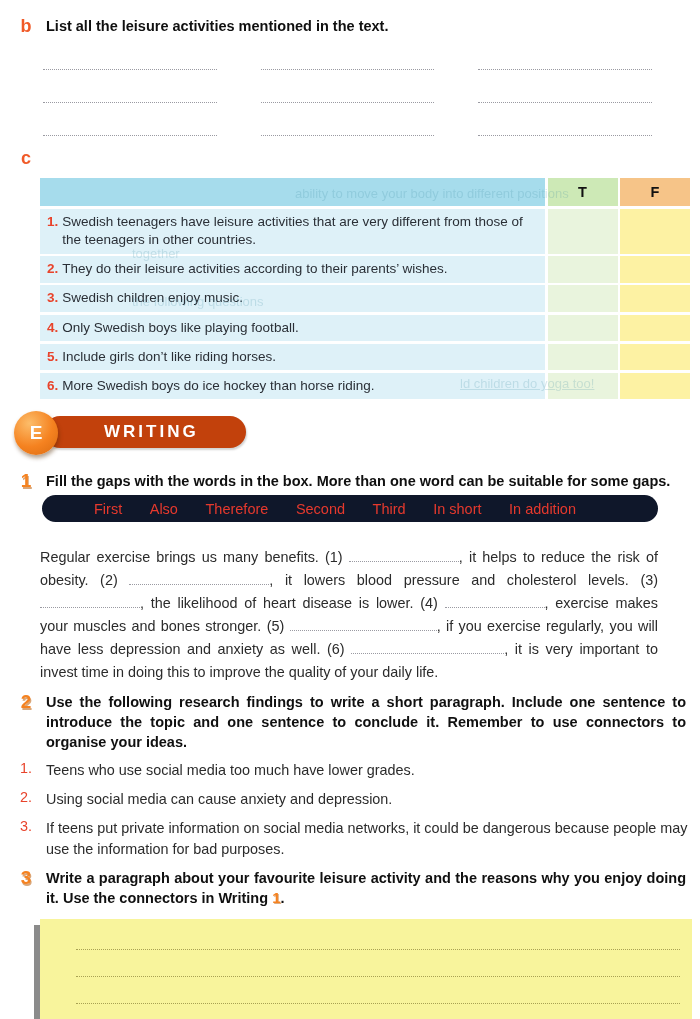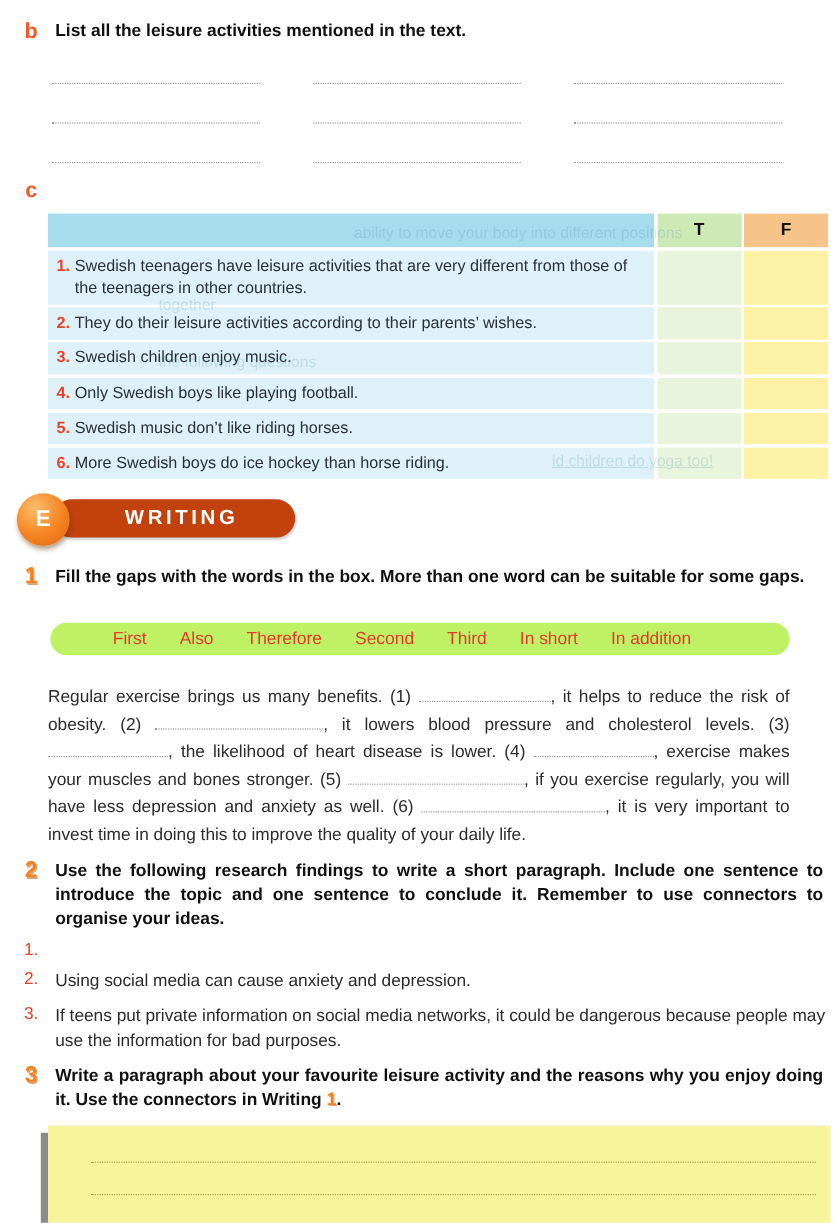--- a/index.html
+++ b/index.html
@@ -69,22 +69,22 @@
   }
   .w-pill {
     position:absolute; left:30px; top:5px; width:202px; height:32px;
     background:#c2410c; border-radius:16px;
     color:#fff; font-weight:bold; font-size:17px; letter-spacing:3px;
     display:flex; align-items:center; padding-left:60px; box-sizing:border-box;
     box-shadow:1px 2px 2px rgba(0,0,0,.18); z-index:1;
   }
   
   .word-box {
-    margin:28px 42px 0 42px; height:27px; flex:none;
-    background:#bef264; border-radius:13.5px;
+    margin:4px 42px 0 42px; height:27px; flex:none;
+    background:#0f172a; border-radius:13.5px;
     display:flex; align-items:center; justify-content:space-between;
     padding:0 82px 0 52px;
   }
   .word { color:#e6392d; font-size:14.5px; }
   
   .gap-paragraph {
     margin:24px 42px 0 40px; font-size:14.4px; line-height:23px;
     text-align:justify; color:#2b2b2b;
   }
   .gap { display:inline-block; height:11px; border-bottom:1.6px dotted #9a9aa2; }
@@ -162,21 +162,21 @@
 
     <div class="tf-stmt">
       <span class="tf-num">4.</span>
       <span>Only Swedish boys like playing football.</span>
     </div>
     <div class="c-true"></div>
     <div class="c-false"></div>
 
     <div class="tf-stmt">
       <span class="tf-num">5.</span>
-      <span>Swedish music don’t like riding horses.</span>
+      <span>Include girls don’t like riding horses.</span>
     </div>
     <div class="c-true"></div>
     <div class="c-false"></div>
 
     <div class="tf-stmt">
       <span class="tf-num">6.</span>
       <span>More Swedish boys do ice hockey than horse riding.</span>
     </div>
     <div class="c-true"></div>
     <div class="c-false"></div>
@@ -215,20 +215,21 @@
 <div class="gap-paragraph"><span>Regular exercise brings us many benefits. (1) </span><span class="gap g1"></span><span>, it helps to reduce the risk of obesity. (2) </span><span class="gap g2"></span><span>, it lowers blood pressure and cholesterol levels. (3) </span><span class="gap g3"></span><span>, the likelihood of heart disease is lower. (4) </span><span class="gap g4"></span><span>, exercise makes your muscles and bones stronger. (5) </span><span class="gap g5"></span><span>, if you exercise regularly, you will have less depression and anxiety as well. (6) </span><span class="gap g6"></span><span>, it is very important to invest time in doing this to improve the quality of your daily life.</span>
 </div>
 
 <div class="ex-row mt8">
   <span class="big-num">2</span>
   <span class="head-text justify">Use the following research findings to write a short paragraph. Include one sentence to introduce the topic and one sentence to conclude it. Remember to use connectors to organise your ideas.</span>
 </div>
 
 <div class="finding">
   <span class="f-num">1.</span>
+  <span class="f-text">Teens who use social media too much have lower grades.</span>
 </div>
 <div class="finding">
   <span class="f-num">2.</span>
   <span class="f-text">Using social media can cause anxiety and depression.</span>
 </div>
 <div class="finding">
   <span class="f-num">3.</span>
   <span class="f-text">If teens put private information on social media networks, it could be dangerous because people may use the information for bad purposes.</span>
 </div>
 

